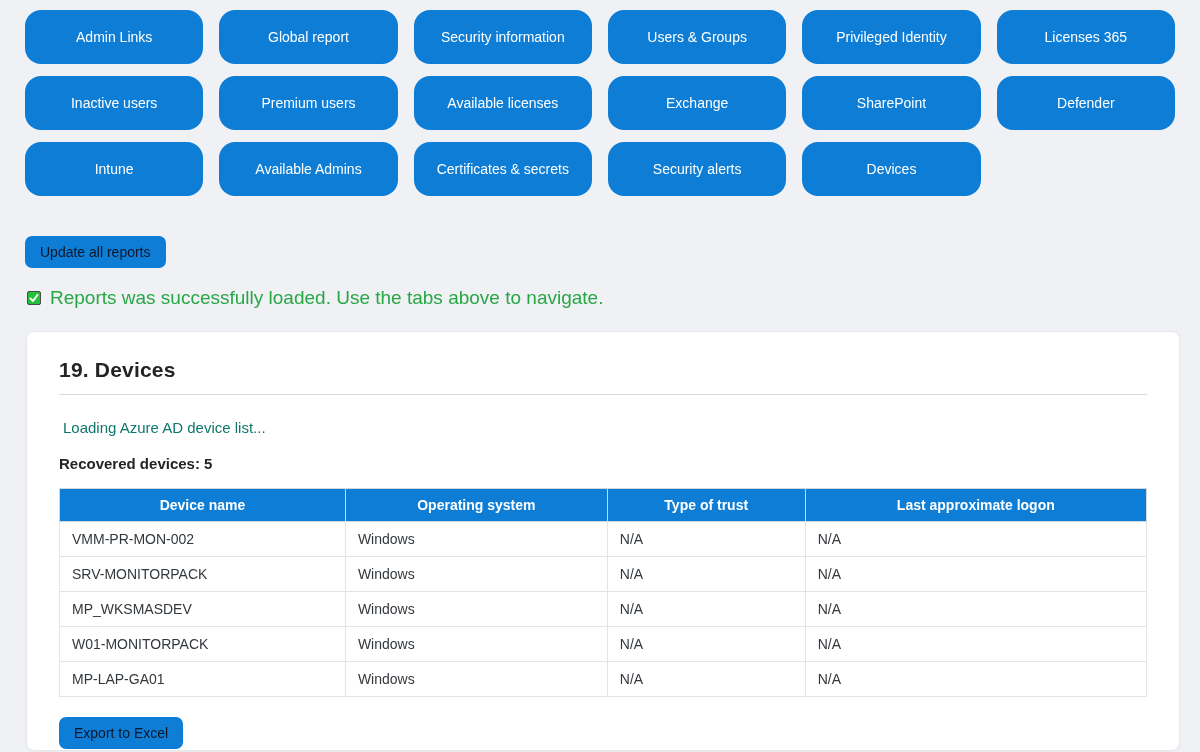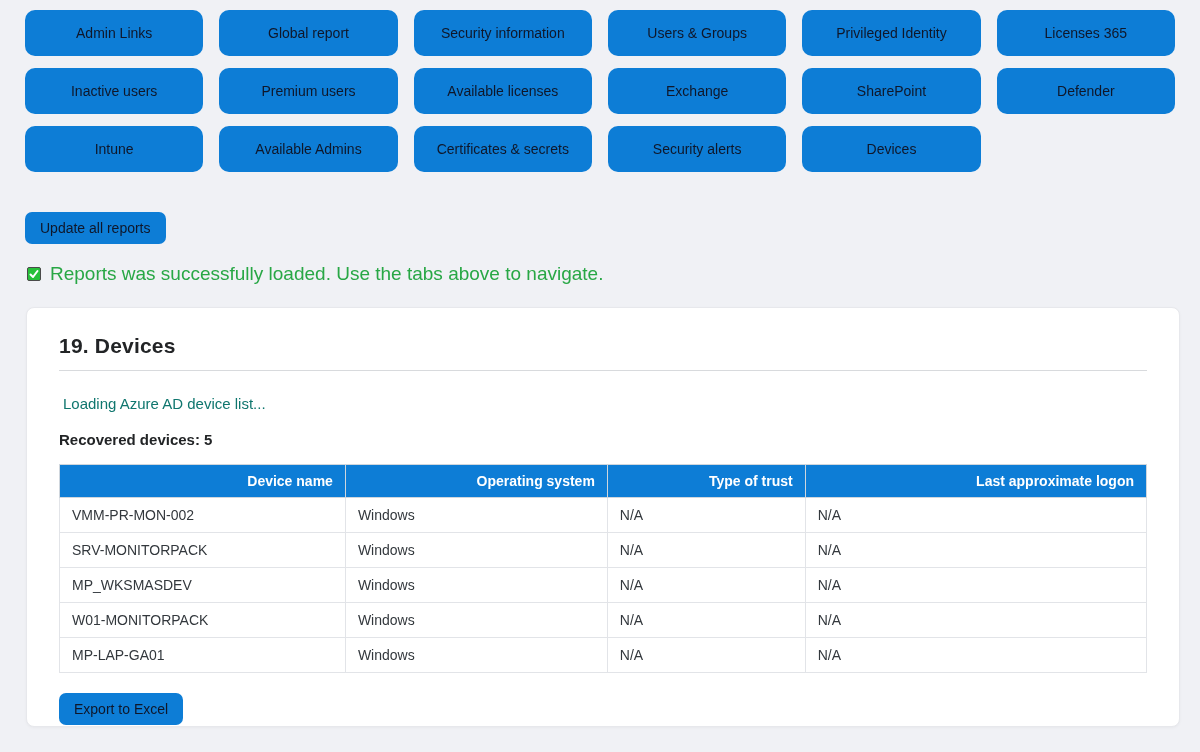--- a/index.html
+++ b/index.html
@@ -18,22 +18,22 @@
     color:#2b2f33;
   }
   
   .nav-grid{
     padding:10px 25px 0 25px;
     display:grid;
     grid-template-columns:repeat(6,1fr);
     column-gap:16px;row-gap:12px;
   }
   .tab-btn{
-    height:46px;border:none;border-radius:10px;
-    background:var(--accent);color:#0f172a;
+    height:54px;border:none;border-radius:16px;
+    background:var(--accent);color:#ffffff;
     font-family:inherit;font-size:14px;
     cursor:pointer;display:flex;align-items:center;justify-content:center;
     padding:0 6px;white-space:nowrap;
   }
   
   .update-wrap{margin:40px 25px 0 25px;}
   .small-btn{
     height:22px;border:none;border-radius:7px;
     background:var(--accent);color:#0f172a;
     font-family:inherit;font-size:14px;
@@ -77,21 +77,21 @@
   .recovered-line{font-size:15px;font-weight:700;margin:0 0 16px 0;color:#222426;}
   
   table{
     width:100%;border-collapse:collapse;
     font-size:14px;color:#33383d;
     table-layout:fixed;
   }
   col.c1{width:26.3%;} col.c2{width:24.1%;} col.c3{width:18.2%;} col.c4{width:31.4%;}
   th{
     background:var(--accent);color:#fff;
-    font-weight:700;text-align:right;
+    font-weight:700;text-align:center;
     padding:8px 12px;border:1px solid #cfd6dd;
     height:32px;
   }
   td{
     background:#fff;
     padding:9px 12px;border:1px solid var(--cell-border);
     height:34px;
   }
   .export-wrap{margin-top:20px;}
 </style>

